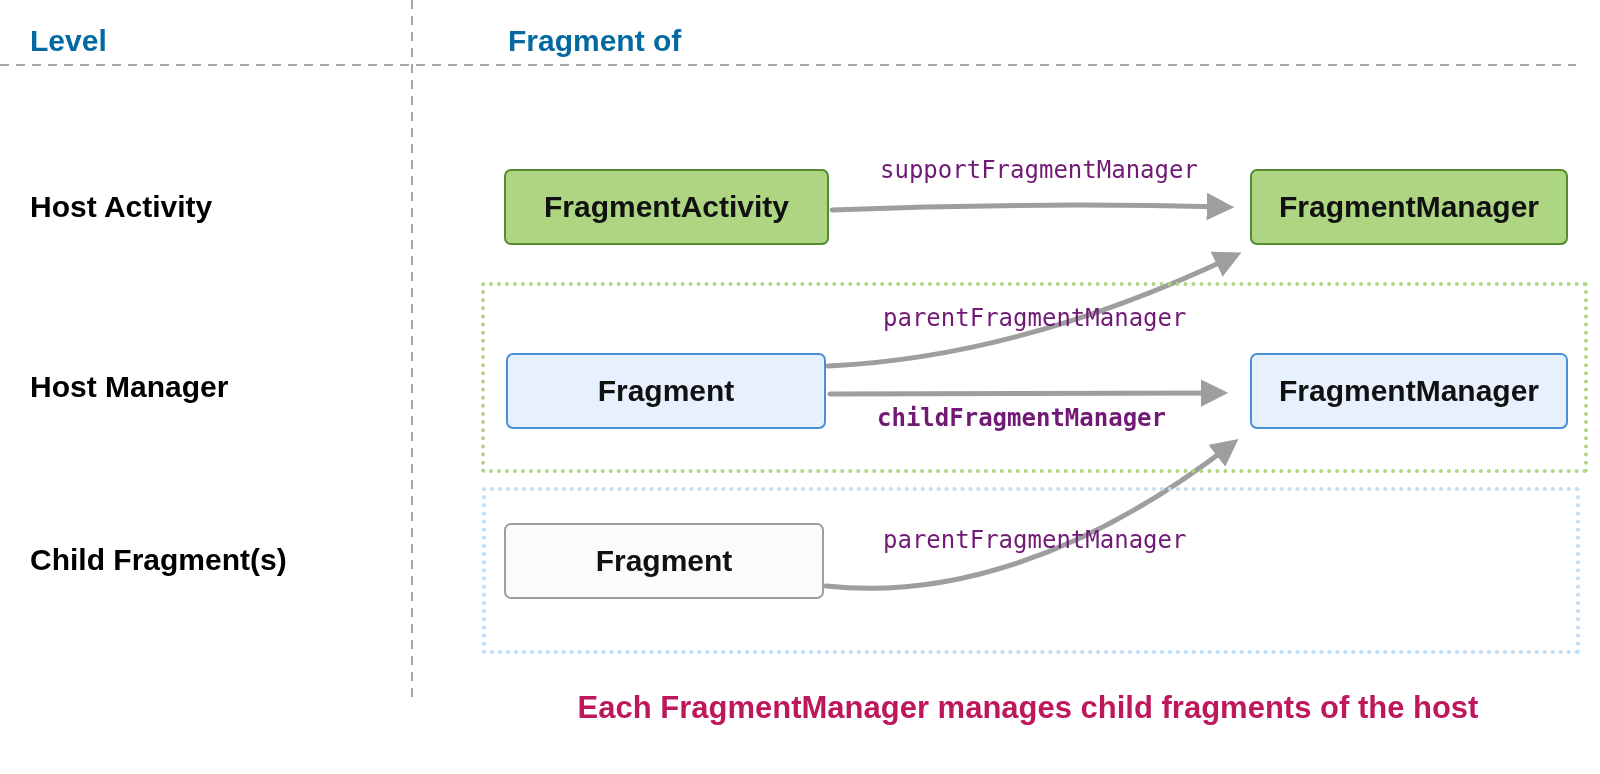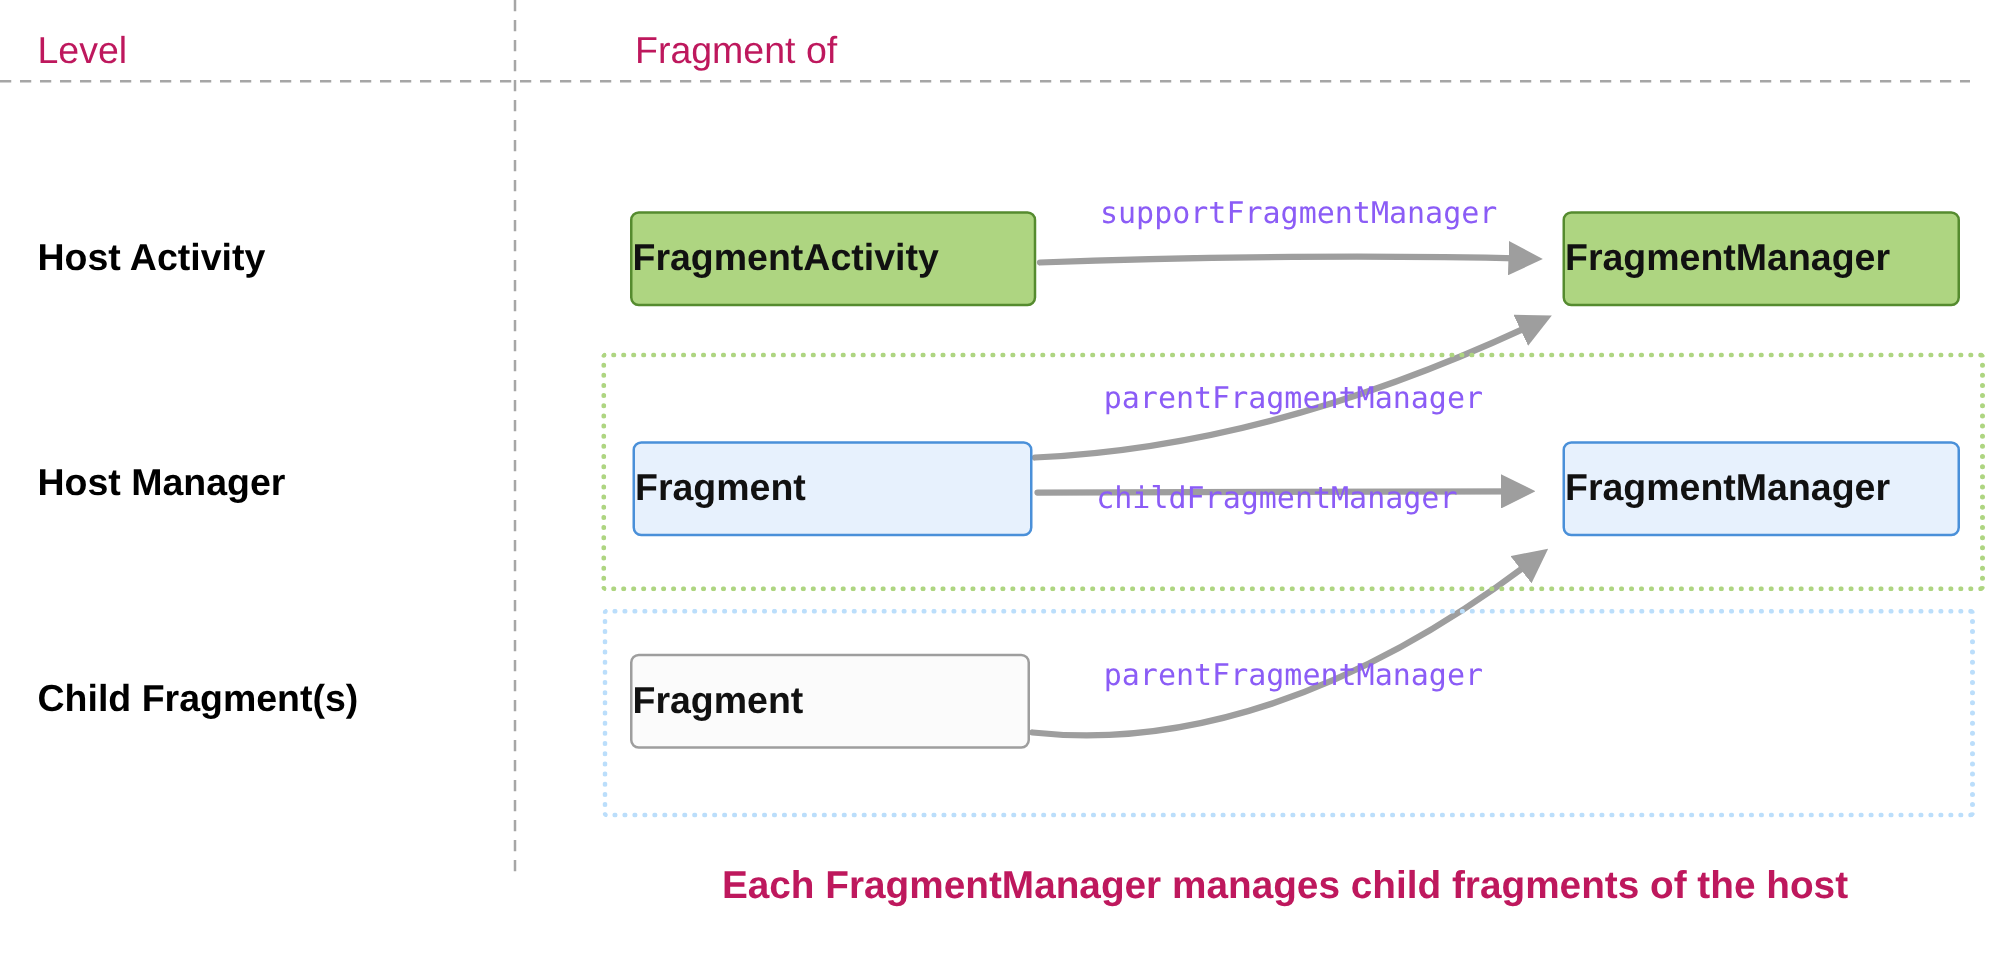--- a/index.html
+++ b/index.html
@@ -7,55 +7,55 @@
     position:relative;
     width:1600px;height:774px;
     background:#ffffff;
     font-family:"Liberation Sans", sans-serif;
     overflow:hidden;
   }
   .abs{position:absolute;}
   
   .col-header{
     font-size:30px;
-    font-weight:400;
-    color:#be185d;
+    font-weight:700;
+    color:#0369a1;
     white-space:nowrap;
   }
   
   .row-label{
     font-size:30px;
     font-weight:700;
     color:#000000;
     white-space:nowrap;
   }
   
   .node{
-    display:flex;align-items:center;
+    display:flex;align-items:center;justify-content:center;
     height:76px;
     border-radius:7px;
     font-size:30px;
     font-weight:700;
     color:#111111;
     box-sizing:border-box;
     white-space:nowrap;
   }
   .node-green{background:#aed581;border:2px solid #558b2f;}
   .node-blue{background:#e7f1fd;border:2px solid #4a90d9;}
   .node-white{background:#fbfbfb;border:2px solid #9e9e9e;}
   
   .group{box-sizing:border-box;border-radius:4px;}
   .group-green{border:4px dotted #aed581;}
   .group-blue{border:4px dotted #bbdefb;}
   
   .code-label{
     font-family:"DejaVu Sans Mono", monospace;
     font-size:24px;
     font-weight:500;
-    color:#8b5cf6;
+    color:#701a75;
     white-space:nowrap;
   }
   
   .caption{
     font-size:31px;
     font-weight:700;
     color:#be185d;
     text-align:center;
     white-space:nowrap;
   }
@@ -108,18 +108,18 @@
   <div class="abs node node-blue" style="left:1250px;top:353px;width:318px;">
     <span>FragmentManager</span>
   </div>
 
   <div class="abs node node-white" style="left:504px;top:523px;width:320px;">
     <span>Fragment</span>
   </div>
 
   <div class="abs code-label" style="left:880px;top:156px;">supportFragmentManager</div>
   <div class="abs code-label" style="left:883px;top:304px;">parentFragmentManager</div>
-  <div class="abs code-label" style="left:877px;top:384px;">childFragmentManager</div>
+  <div class="abs code-label" style="left:877px;top:404px;font-weight:bold;">childFragmentManager</div>
   <div class="abs code-label" style="left:883px;top:526px;">parentFragmentManager</div>
 
   <div class="abs caption" style="left:456px;top:690px;width:1144px;">Each FragmentManager manages child fragments of the host</div>
 
 </div>
 
 </body></html>

